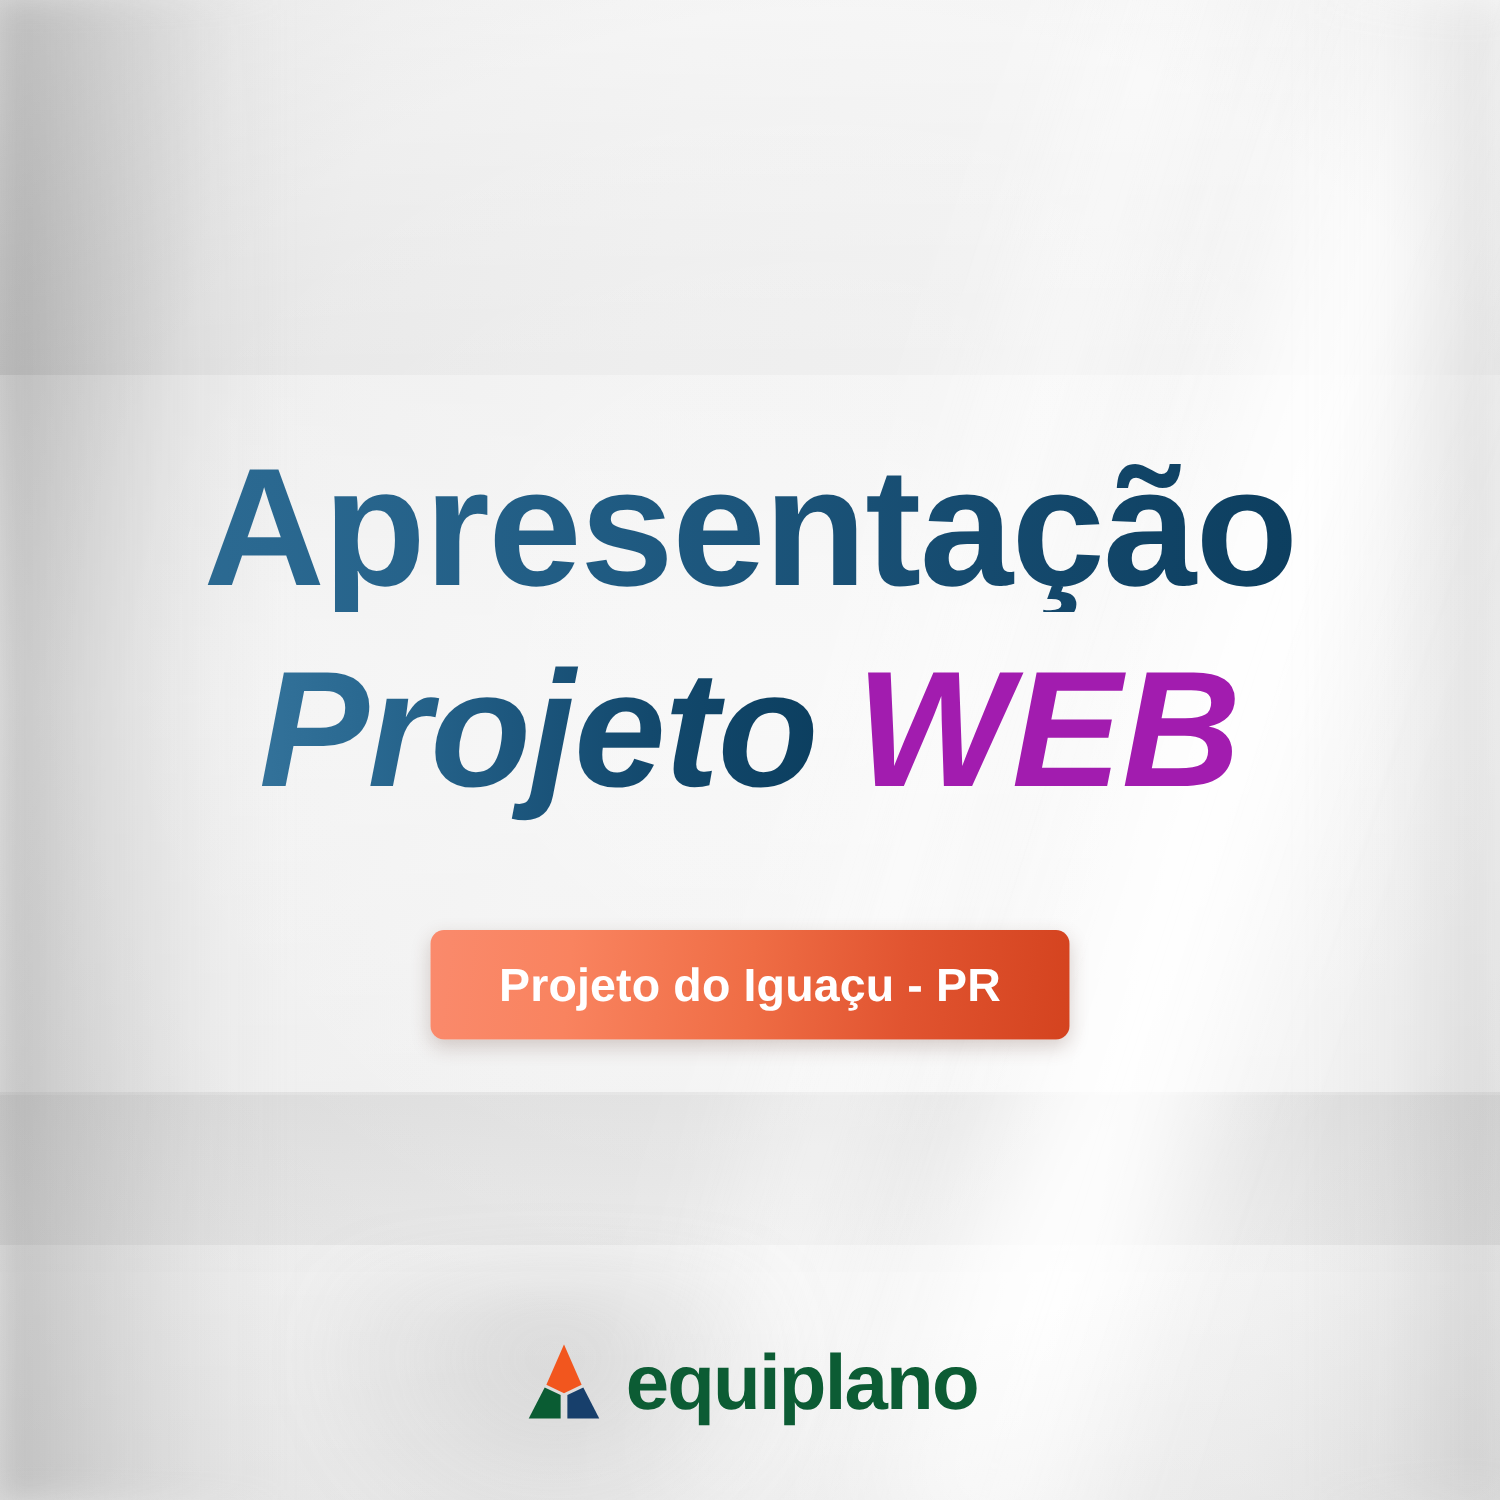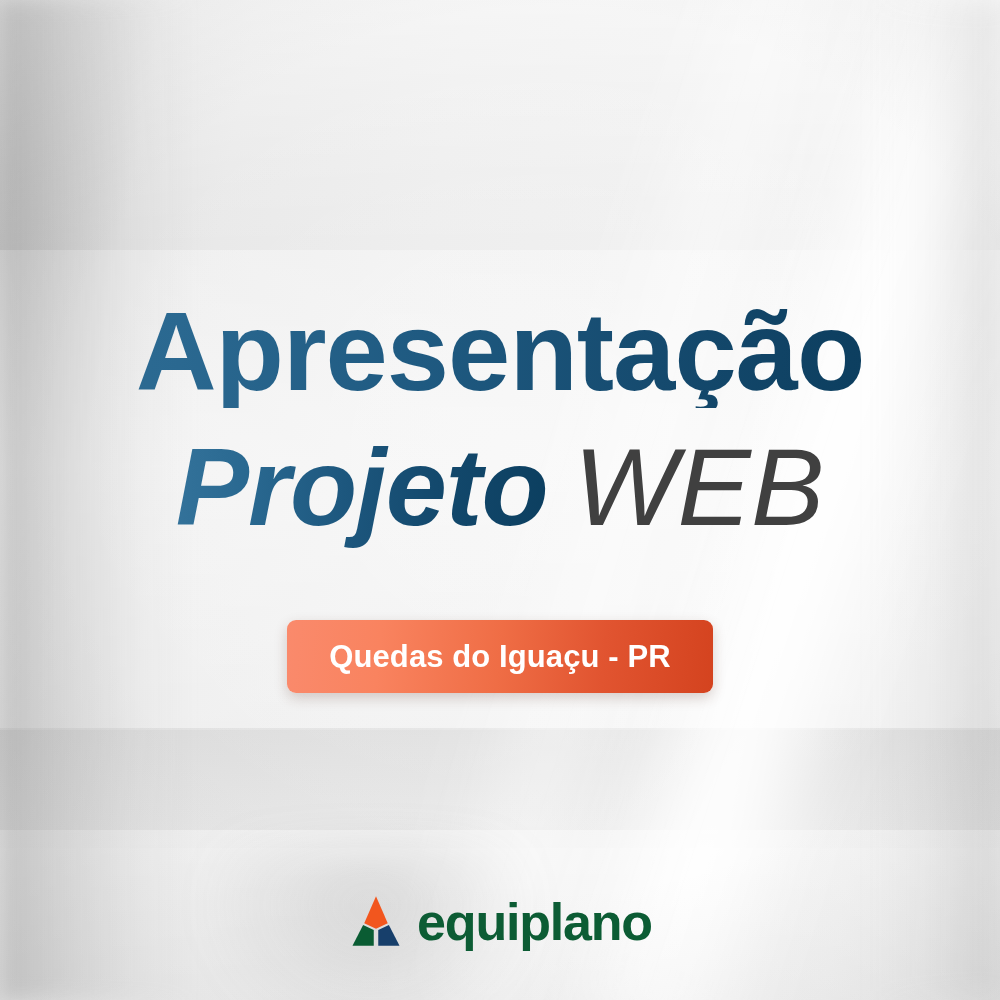--- a/index.html
+++ b/index.html
@@ -146,22 +146,22 @@
   .grad-blue-2 {
     background: linear-gradient(90deg, #33729a 0%, #296890 20%, #1d577e 45%, #13496d 70%, #0c3f60 100%);
     -webkit-background-clip: text;
     background-clip: text;
     color: transparent;
     font-style: italic;
     -webkit-text-fill-color: transparent;
   }
   .web-word {
     font-style: italic;
-    font-weight: normal;
-    color: #404040;
+    font-weight: bold;
+    color: #a21caf;
     letter-spacing: 0px;
     margin-left: 26px;
   }
 
   .badge-wrap {
     position: absolute;
     left: 0; right: 0;
     top: 620px;
     display: flex;
     justify-content: center;
@@ -225,21 +225,21 @@
   <div class="content">
 
     <div class="headline">
       <span class="headline-line grad-blue">Apresentação</span>
       <span class="headline-line headline-line-2">
         <span class="grad-blue-2">Projeto</span><span class="web-word">WEB</span>
       </span>
     </div>
 
     <div class="badge-wrap">
-      <div class="badge">Quedas do Iguaçu - PR</div>
+      <div class="badge">Projeto do Iguaçu - PR</div>
     </div>
 
     <div class="brand">
       <span class="brand-mark">
         <svg viewBox="0 0 100 100" width="56" height="56" aria-hidden="true">
 
           <path d="M50 6 L71 54 L50 64 L29 54 Z" fill="#f2561e"></path>
 
           <path d="M27 57 L46 66 L46 94 L8 94 Z" fill="#0a5c33"></path>
 

